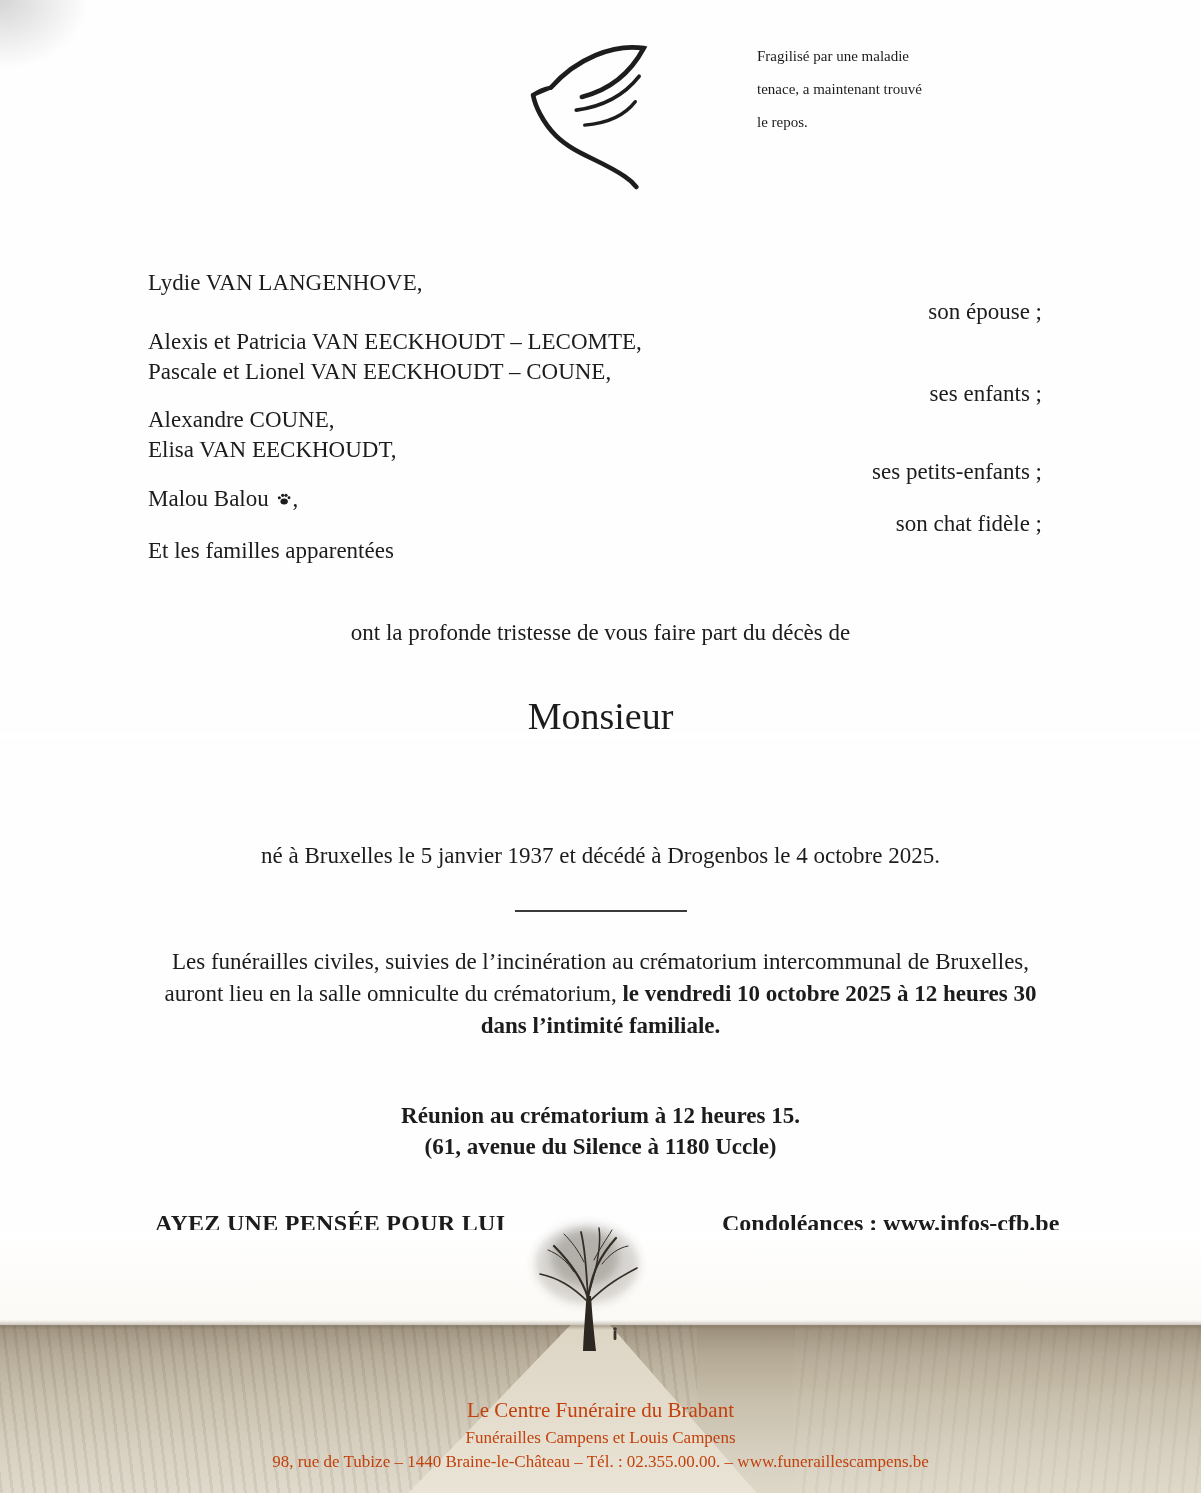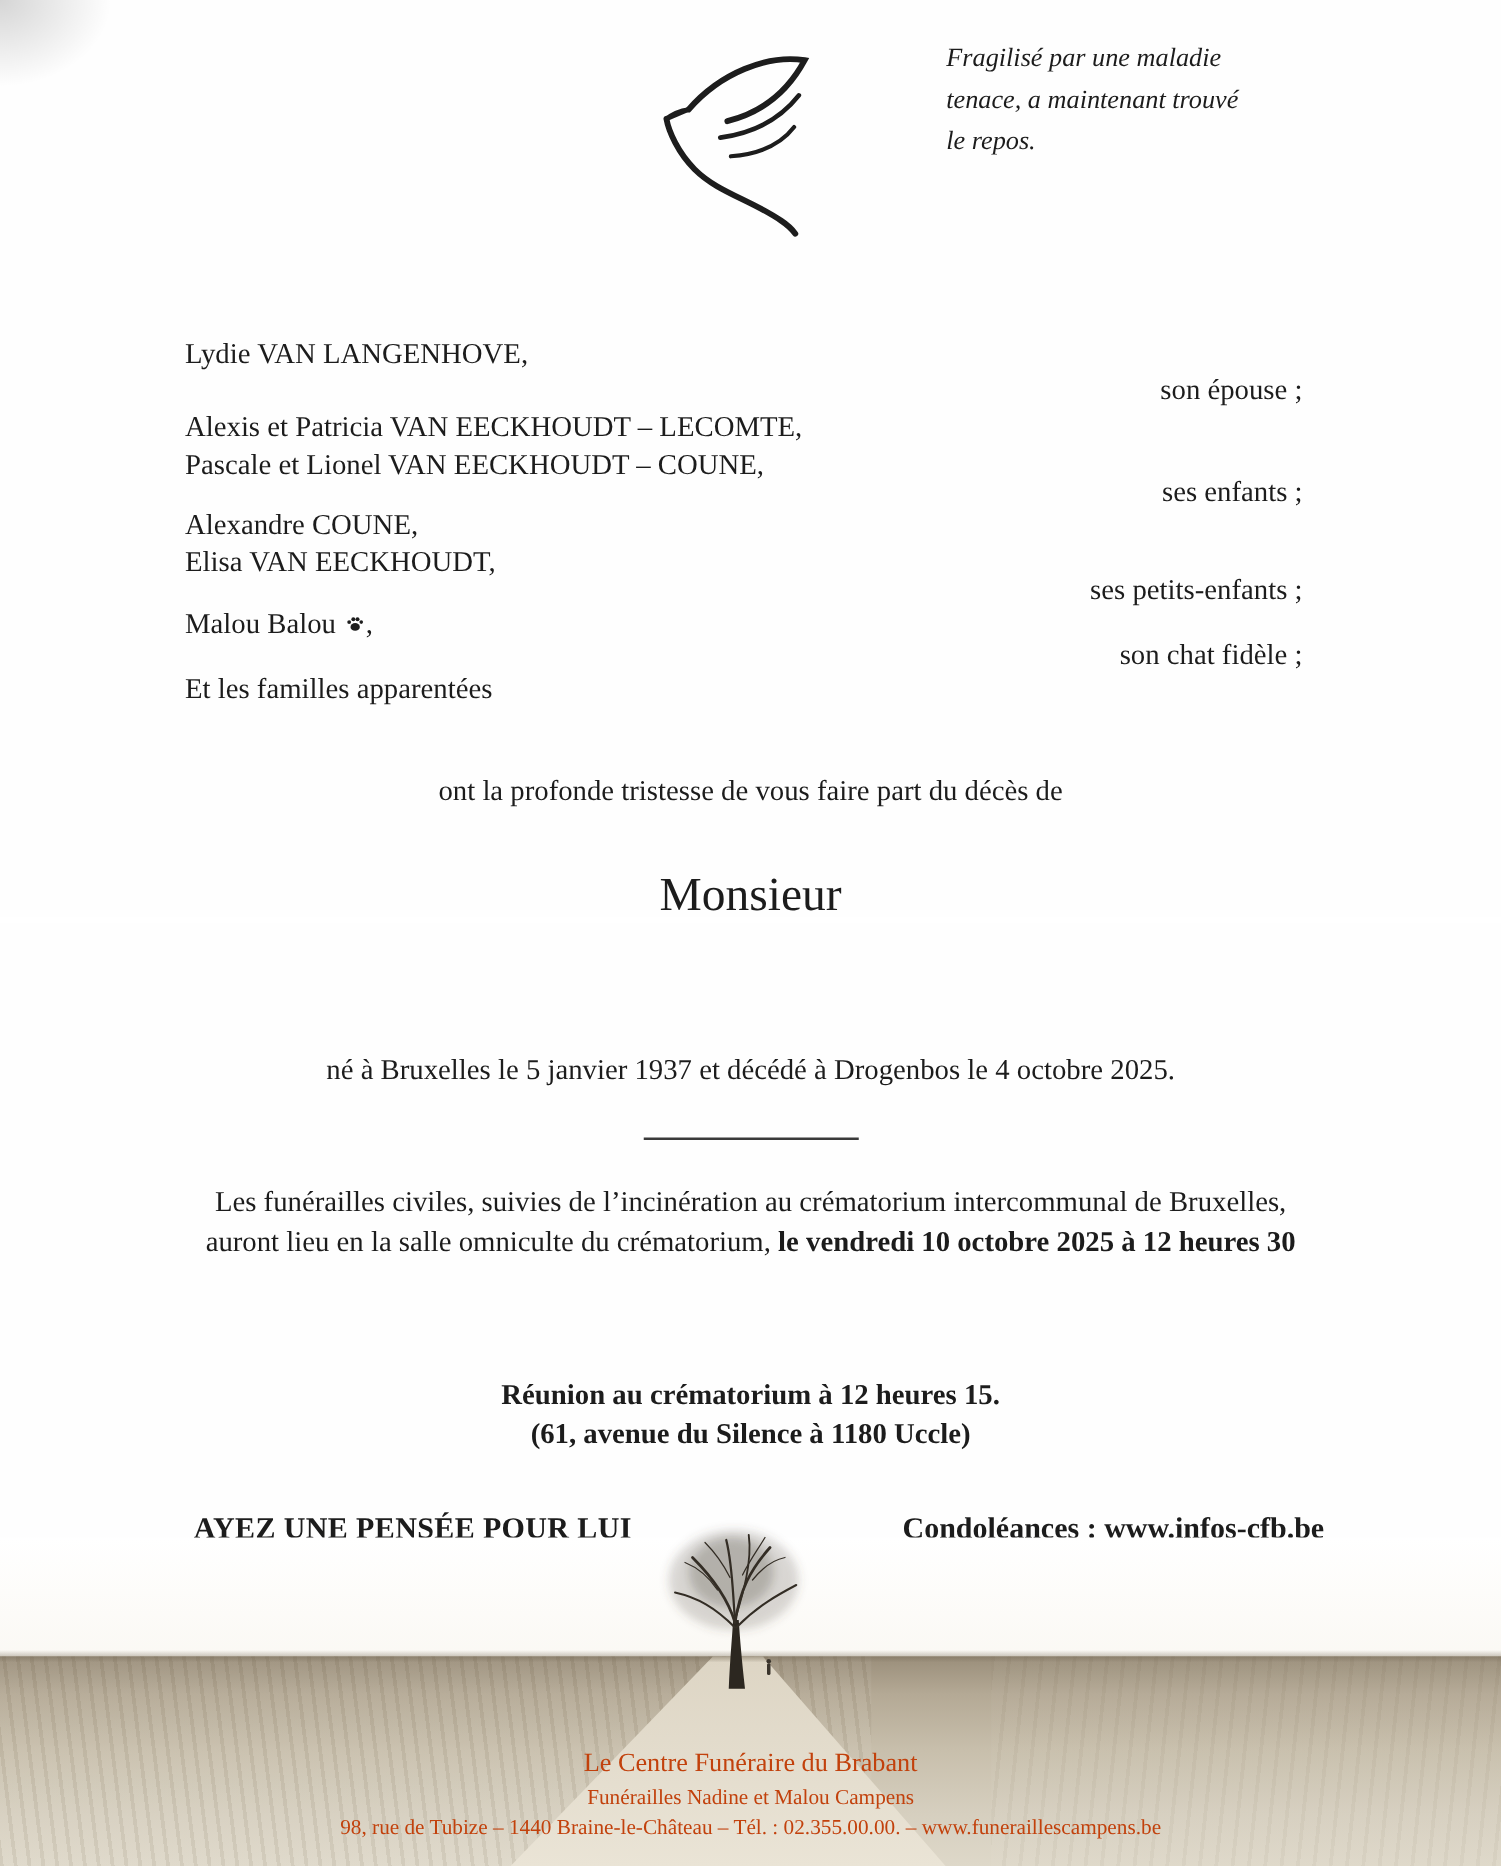--- a/index.html
+++ b/index.html
@@ -9,22 +9,22 @@
     font-family:"Liberation Serif","DejaVu Serif",serif;color:#1c1c1c;
   }
   .corner-shade{position:absolute;left:0;top:0;width:90px;height:70px;
     background:radial-gradient(ellipse at 0 0, rgba(0,0,0,0.16), rgba(0,0,0,0) 70%);pointer-events:none;}
   .scanband{position:absolute;left:0;top:733px;width:100%;height:6px;background:rgba(255,255,255,0.6);pointer-events:none;}
 
   
   .dove{position:absolute;left:520px;top:32px;width:150px;height:158px;}
 
   
-  .epitaph{position:absolute;left:757px;top:30px;width:290px;
-    font-style:italic;font-size:21px;line-height:33px;}
+  .epitaph{position:absolute;left:757px;top:40px;width:290px;
+    font-size:15px;line-height:33px;}
 
   
   .mname{position:absolute;left:148px;font-size:23px;white-space:nowrap;}
   .n-spouse{top:270px}.n-child0{top:329px}.n-child1{top:359px}
   .n-gchild0{top:407px}.n-gchild1{top:437px}.n-cat{top:486px}.n-fam{top:538px}
 
   
   .rel{position:absolute;right:159px;font-size:23px;white-space:nowrap;text-align:right;}
   .r-spouse{top:299px}.r-children{top:381px}.r-gchildren{top:459px}.r-cat{top:511px}
 
@@ -117,20 +117,21 @@
 
   <div class="centerline intro">ont la profonde tristesse de vous faire part du décès de</div>
   <div class="centerline civility">Monsieur</div>
   <div class="centerline lifedates">né à Bruxelles le 5 janvier 1937 et décédé à Drogenbos le 4 octobre 2025.</div>
 
   <div class="divider"></div>
 
   <div class="centerline ceremony">
     <div>Les funérailles civiles, suivies de l’incinération au crématorium intercommunal de Bruxelles,</div>
     <div><span>auront lieu en la salle omniculte du crématorium, </span><b>le vendredi 10 octobre 2025 à 12 heures 30</b></div>
+    <div><b>dans l’intimité familiale.</b></div>
   </div>
 
   <div class="centerline meeting">
     <div>Réunion au crématorium à 12 heures 15.</div>
     <div>(61, avenue du Silence à 1180 Uccle)</div>
   </div>
 
   <div class="tribute">AYEZ UNE PENSÉE POUR LUI</div>
   <div class="condolences">
     <span>Condoléances : </span><span class="url">www.infos-cfb.be</span>
@@ -170,16 +171,16 @@
         <path d="M82 44 C88 32 94 24 100 14" stroke-width="1"></path>
       </g>
       <circle cx="103" cy="113" r="1.8" fill="#3a342c"></circle>
       <rect x="101.6" y="114.5" width="2.8" height="9.5" rx="1.3" fill="#3a342c"></rect>
     </svg>
   </div>
 
   <div class="scanband"></div>
 
   <div class="footer-line f-company">Le Centre Funéraire du Brabant</div>
-  <div class="footer-line f-sub">Funérailles Nadine et Malou Campens</div>
+  <div class="footer-line f-sub">Funérailles Campens et Louis Campens</div>
   <div class="footer-line f-addr">98, rue de Tubize – 1440 Braine-le-Château – Tél. : 02.355.00.00. – www.funeraillescampens.be</div>
 
 </div>
 
 </body></html>

